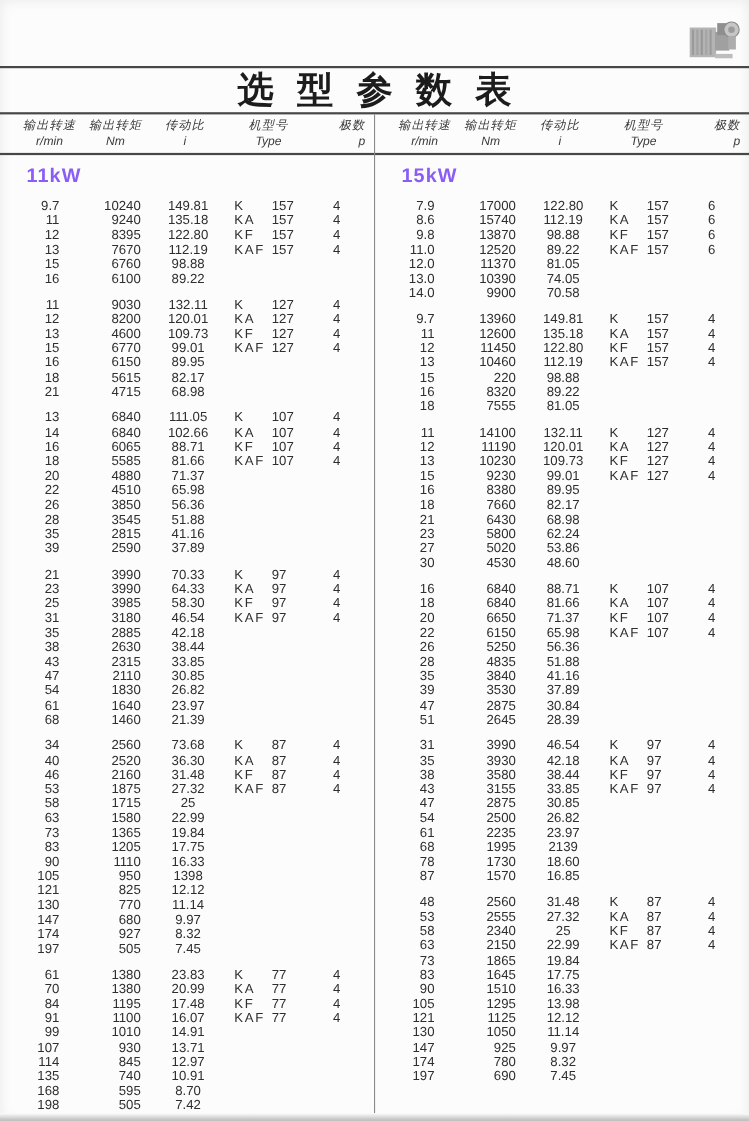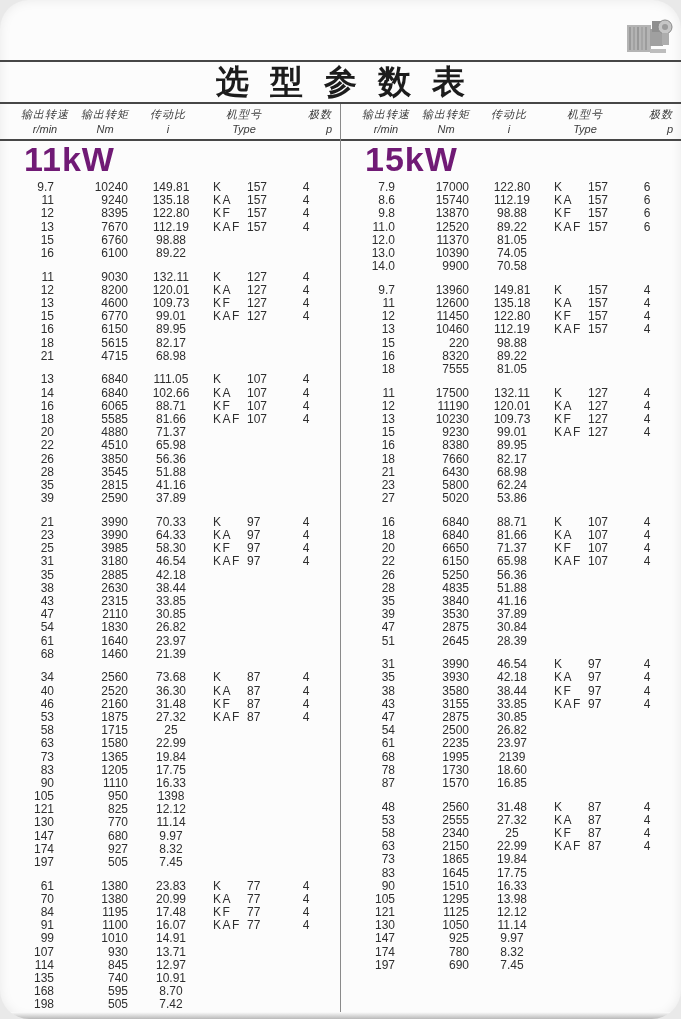--- a/index.html
+++ b/index.html
@@ -5,21 +5,20 @@
   html,body{margin:0;padding:0;background:#e9e9e9;}
   .page{
     position:relative;
     width:681px;height:1019px;
     margin:0 auto;
     background:#fcfcfc;
     font-family:"Liberation Sans", sans-serif;
     color:#2e2e2e;
     overflow:hidden;
     box-shadow:inset 0 0 12px rgba(0,0,0,.08);
-    border-radius:29px;
   }
   .rule{position:absolute;left:0;width:681px;background:#474747;}
   .rule-top{top:60px;height:2px;}
   .rule-mid{top:102px;height:2px;}
   .rule-head{top:139px;height:2px;}
   .page-title{
     position:absolute;top:63px;left:0;width:100%;
     text-align:center;font-size:33px;font-weight:bold;color:#1c1c1c;
     letter-spacing:21px;padding-left:21px;box-sizing:border-box;
     line-height:38px;white-space:nowrap;
@@ -34,21 +33,21 @@
   .hcol .unit{display:block;}
   .hc0{left:15px;width:60px;}
   .hc1{left:75px;width:60px;}
   .hc2{left:138px;width:60px;}
   .hc3{left:214px;width:60px;}
   .hc4{left:272px;width:60px;text-align:right;}
   .content-half{position:absolute;top:146px;font-size:12px;}
   .content-half.lh{left:0;width:341px;}
   .content-half.rh{left:341px;width:340px;}
   .power-label{
-    font-size:34px;font-weight:bold;color:#701a75;
+    font-size:18px;font-weight:bold;color:#8b5cf6;
     margin:0 0 9px 24px;line-height:26px;letter-spacing:1px;
   }
   .group{margin-bottom:10.5px;}
   .trow{position:relative;height:13.2px;line-height:13.2px;}
   .c{position:absolute;top:0;white-space:nowrap;}
   .c-speed {left:0;    width:54px;text-align:right;}
   .c-torque{left:62px; width:66px;text-align:right;}
   .c-ratio {left:140px;width:62px;text-align:center;}
   .c-tpre  {left:213px;width:34px;text-align:left;letter-spacing:1.5px;}
   .c-tsize {left:247px;width:32px;text-align:left;}
@@ -615,21 +614,21 @@
           </div>
           <div class="trow">
             <span class="c c-speed">18</span>
             <span class="c c-torque">7555</span>
             <span class="c c-ratio">81.05</span>
           </div>
         </div>
         <div class="group">
           <div class="trow">
             <span class="c c-speed">11</span>
-            <span class="c c-torque">17500</span>
+            <span class="c c-torque">14100</span>
             <span class="c c-ratio">132.11</span>
             <span class="c c-tpre">K</span>
             <span class="c c-tsize">127</span>
             <span class="c c-poles">4</span>
           </div>
           <div class="trow">
             <span class="c c-speed">12</span>
             <span class="c c-torque">11190</span>
             <span class="c c-ratio">120.01</span>
             <span class="c c-tpre">KA</span>
@@ -670,20 +669,25 @@
           <div class="trow">
             <span class="c c-speed">23</span>
             <span class="c c-torque">5800</span>
             <span class="c c-ratio">62.24</span>
           </div>
           <div class="trow">
             <span class="c c-speed">27</span>
             <span class="c c-torque">5020</span>
             <span class="c c-ratio">53.86</span>
           </div>
+          <div class="trow">
+            <span class="c c-speed">30</span>
+            <span class="c c-torque">4530</span>
+            <span class="c c-ratio">48.60</span>
+          </div>
         </div>
         <div class="group">
           <div class="trow">
             <span class="c c-speed">16</span>
             <span class="c c-torque">6840</span>
             <span class="c c-ratio">88.71</span>
             <span class="c c-tpre">K</span>
             <span class="c c-tsize">107</span>
             <span class="c c-poles">4</span>
           </div>

